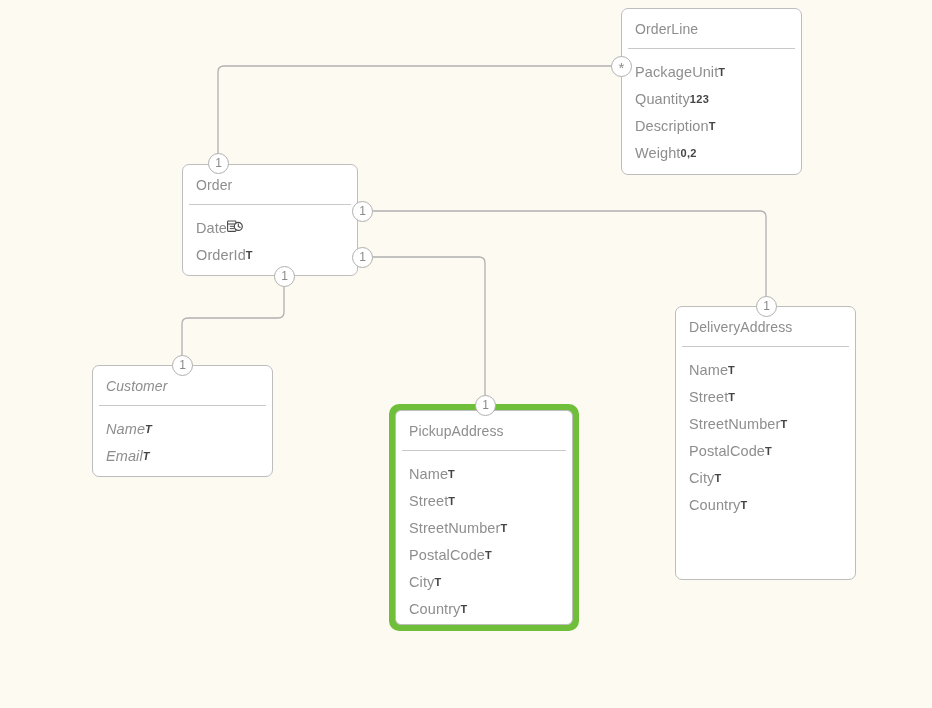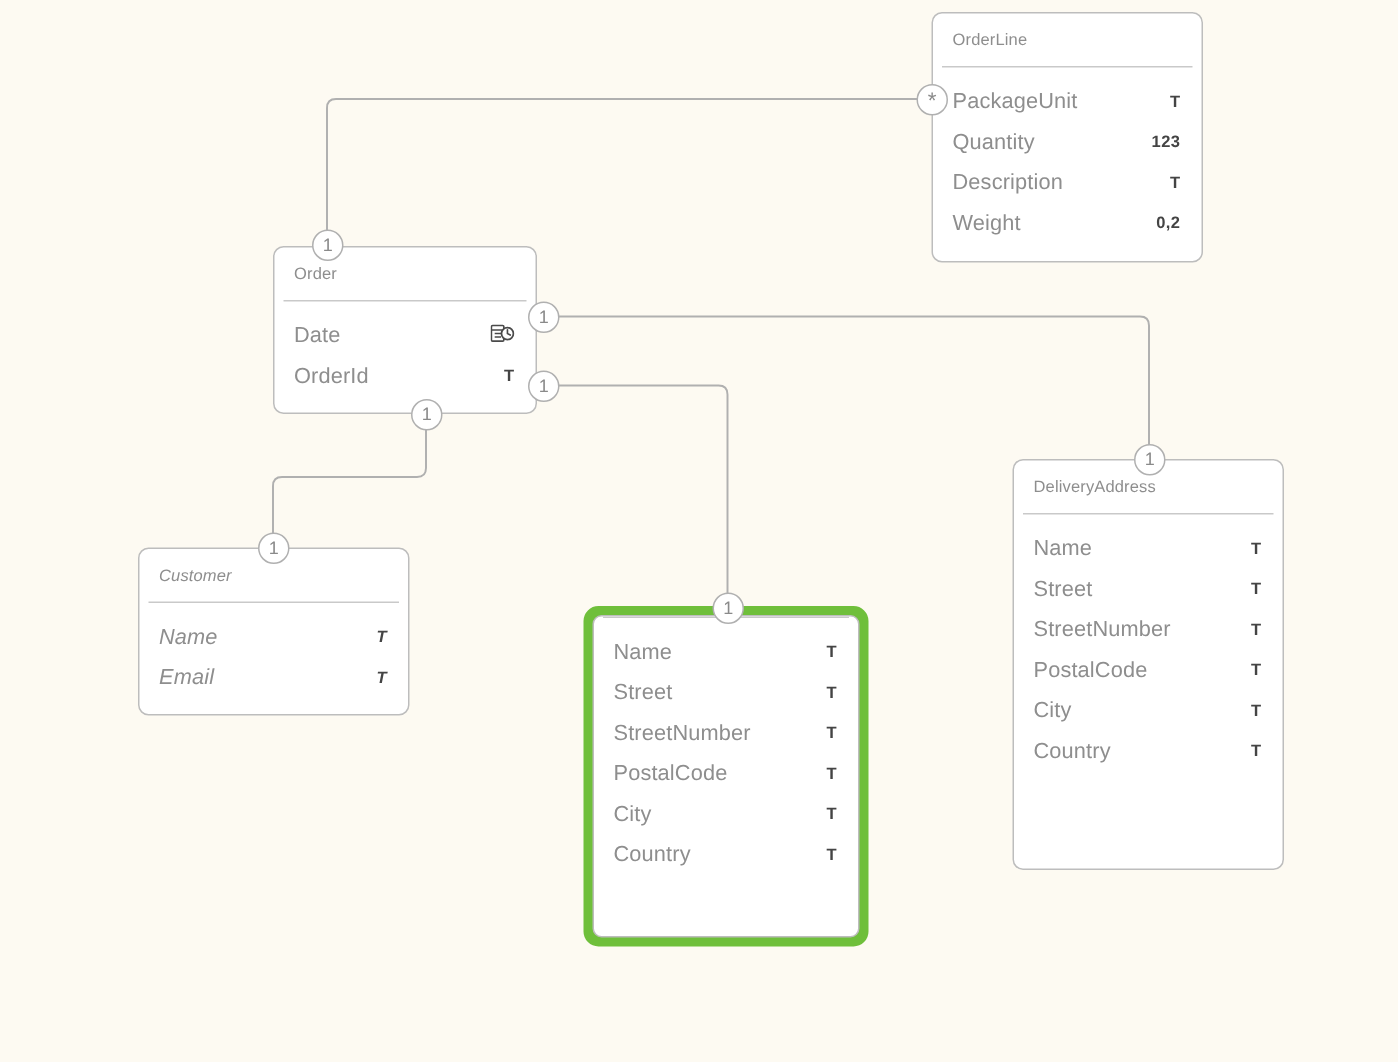--- a/index.html
+++ b/index.html
@@ -49,37 +49,36 @@
     box-sizing: border-box;
     overflow: hidden;
   }
   .entity .inner {
     width: 100%;
     height: 100%;
     box-sizing: border-box;
   }
   .ent-title {
     color: #8E8E8E;
-    font-size: 11px;
+    font-size: 14px;
     padding: 12px 0 11px 13px;
     letter-spacing: 0.1px;
     white-space: nowrap;
   }
   .ent-divider {
     height: 1px;
     background: #C9C9C9;
     margin: 0 6px;
   }
   .attrs {
     padding: 9px 0 0 0;
   }
   .attr-row {
     display: flex;
     align-items: center;
-    justify-content: space-between;
     padding: 0 14px 0 13px;
     height: 27px;
     white-space: nowrap;
   }
   .attr-name {
     color: #8E8E8E;
     font-size: 14.5px;
     letter-spacing: 0.1px;
   }
   .attr-type {
@@ -183,20 +182,21 @@
             </div>
             <div class="attr-row">
               <span class="attr-name">Email</span>
               <span class="attr-type">T</span>
             </div>
           </div>
         </div>
       </div>
       <div class="entity selected" style="left: 389px; top: 404px; width: 190px; height: 227px;">
         <div class="inner">
+          <div class="ent-title">PickupAddress</div>
           <div class="ent-divider"></div>
           <div class="attrs">
             <div class="attr-row">
               <span class="attr-name">Name</span>
               <span class="attr-type">T</span>
             </div>
             <div class="attr-row">
               <span class="attr-name">Street</span>
               <span class="attr-type">T</span>
             </div>

